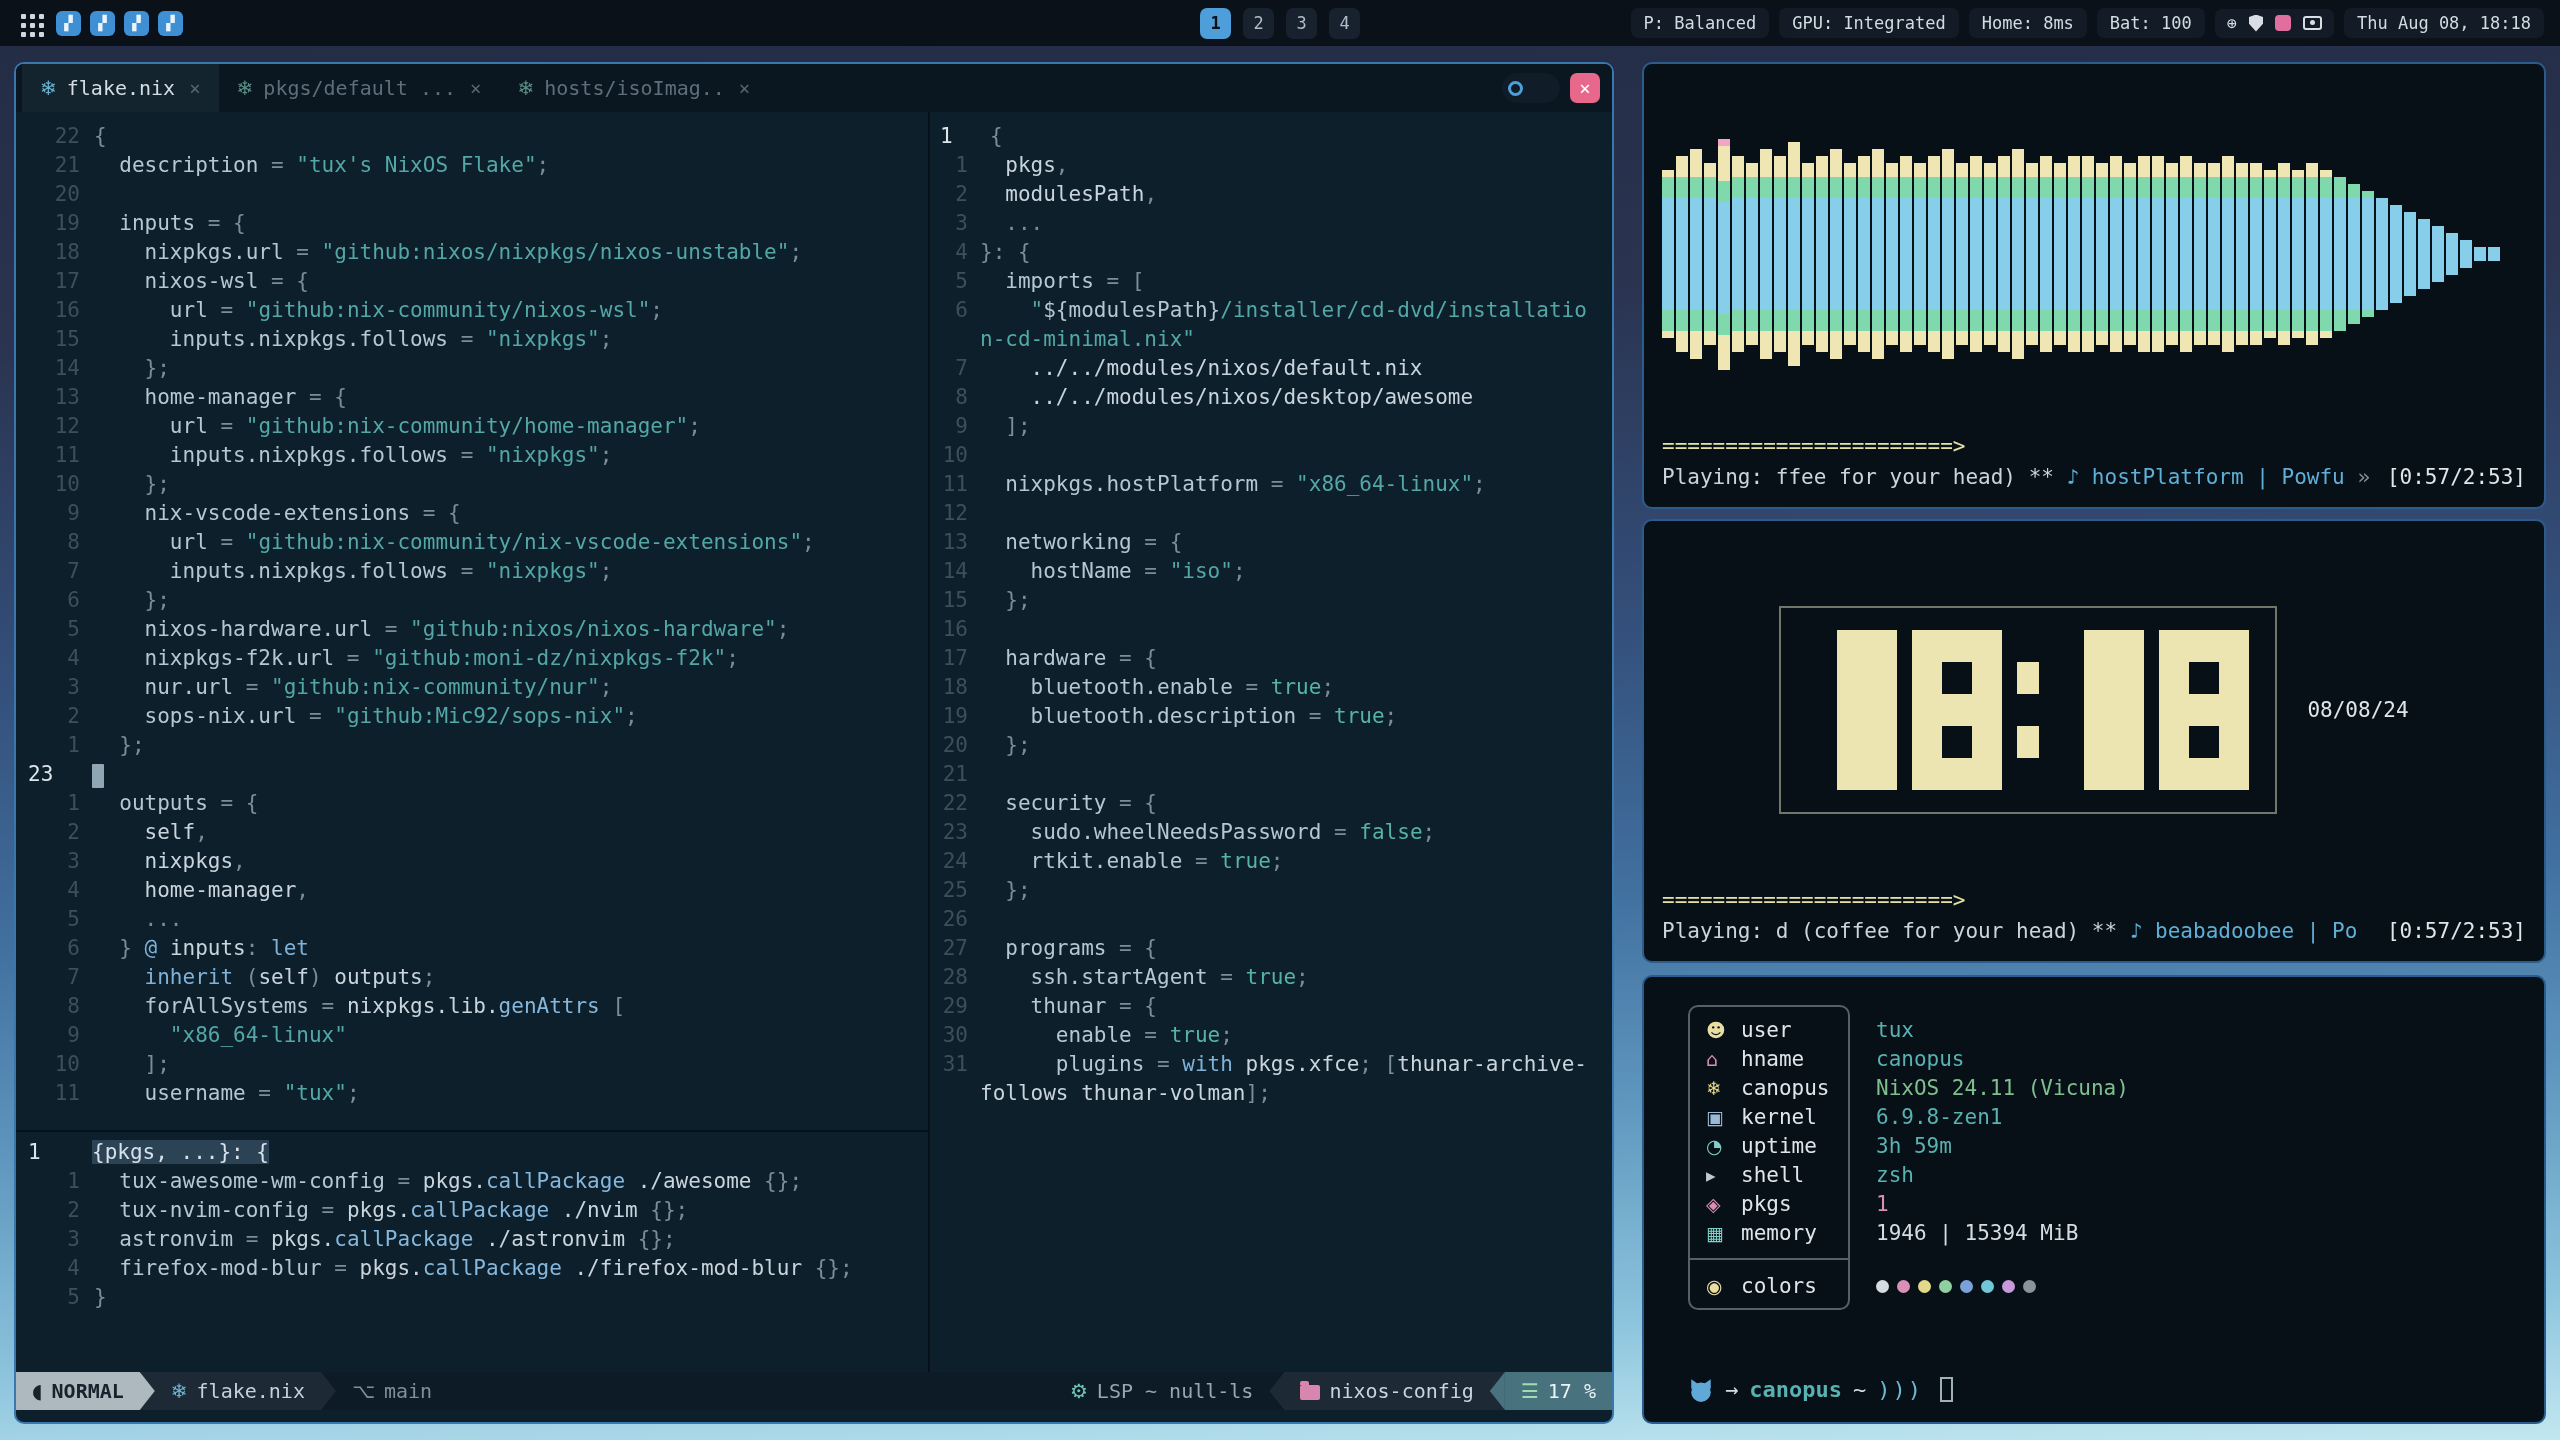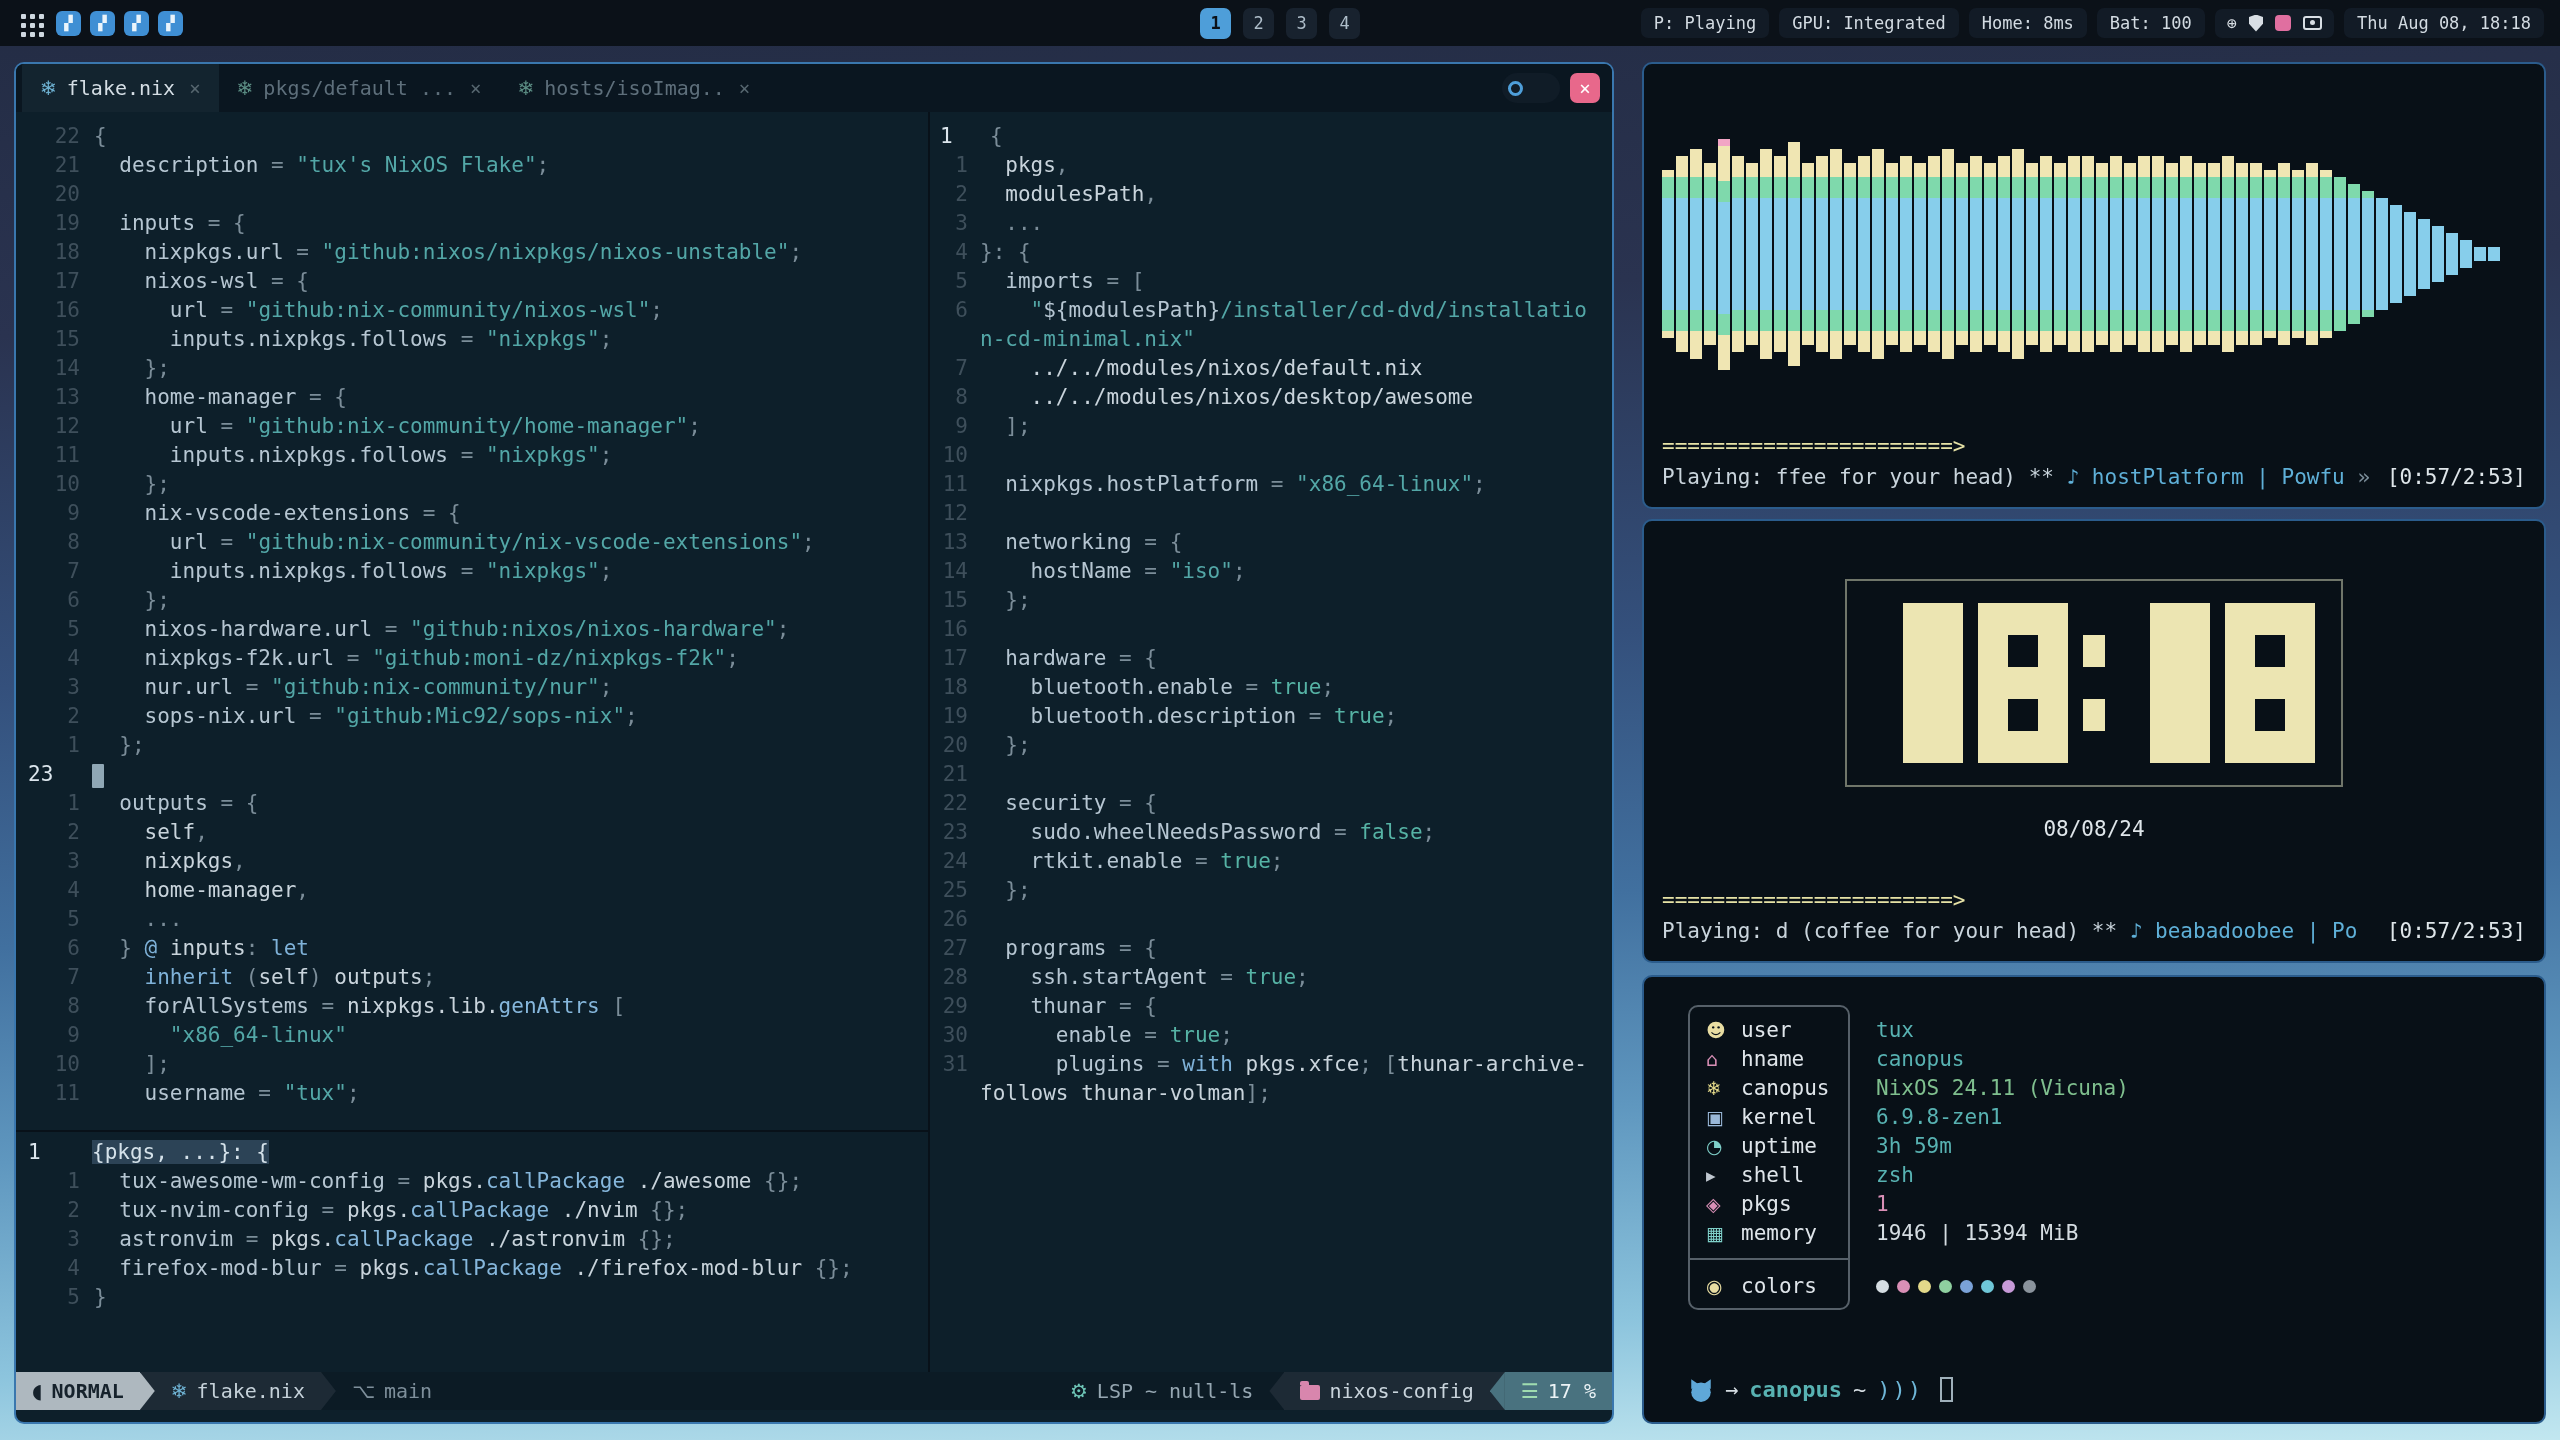--- a/index.html
+++ b/index.html
@@ -90,21 +90,21 @@
   .folder-ic::before{content:"";position:absolute;top:-4px;left:0;width:9px;height:4px;background:#d886ad;border-radius:2px 2px 0 0;}
   
   .viz{flex:1;display:flex;align-items:center;overflow:hidden;}
   .vbars{display:flex;gap:2px;align-items:center;height:100%;width:100%;}
   .vcol{width:12px;flex:none;display:flex;flex-direction:column;justify-content:center;align-items:stretch;}
   .vs{width:12px;}
   .np-sep{color:#e6e2a6;font-size:21px;line-height:1.4;white-space:pre;}
   .np-line{display:flex;justify-content:space-between;font-size:21px;line-height:1.5;white-space:pre;}
   .np-time{color:#dfe6ea;}
   
-  .clock-area{flex:1;display:flex;flex-direction:column;align-items:center;justify-content:center;gap:30px;}
+  .clock-area{flex:1;display:flex;flex-direction:row;align-items:center;justify-content:center;gap:30px;}
   .clock-box{border:2px solid #70766a;padding:22px 26px;display:flex;gap:15px;align-items:center;}
   .glyph .grow{display:flex;}
   .gcell{width:30px;height:32px;}
   .glyph.narrow .gcell{width:22px;}
   .gcell.on{background:#ece5b2;}
   .clock-date{color:#dfe6ea;font-size:21px;}
   
   .fetch-wrap{position:relative;margin:28px 0 0 44px;padding:10px 0;}
   .fetch-border{position:absolute;left:0;top:0;bottom:0;width:162px;border:2px solid #566069;border-radius:10px;pointer-events:none;box-sizing:border-box;}
   .frow{display:flex;height:29px;align-items:center;font-size:21px;white-space:pre;}
@@ -137,21 +137,21 @@
       </span>
   </div>
   <div class="tb-center">
       <span class="tag active">1</span>
       <span class="tag">2</span>
       <span class="tag">3</span>
       <span class="tag">4</span>
     </div>
   <div class="tb-right">
     <span style="display:flex;gap:10px;">
-        <span class="tb-item">P: Playing</span>
+        <span class="tb-item">P: Balanced</span>
         <span class="tb-item">GPU: Integrated</span>
         <span class="tb-item">Home: 8ms</span>
         <span class="tb-item">Bat: 100</span>
       </span>
     <span class="tb-icons">
         <span class="tri-network">⊕</span>
         <span class="tri-shield"></span>
         <span class="tri-record"></span>
         <span class="tri-camera"></span>
       </span>

